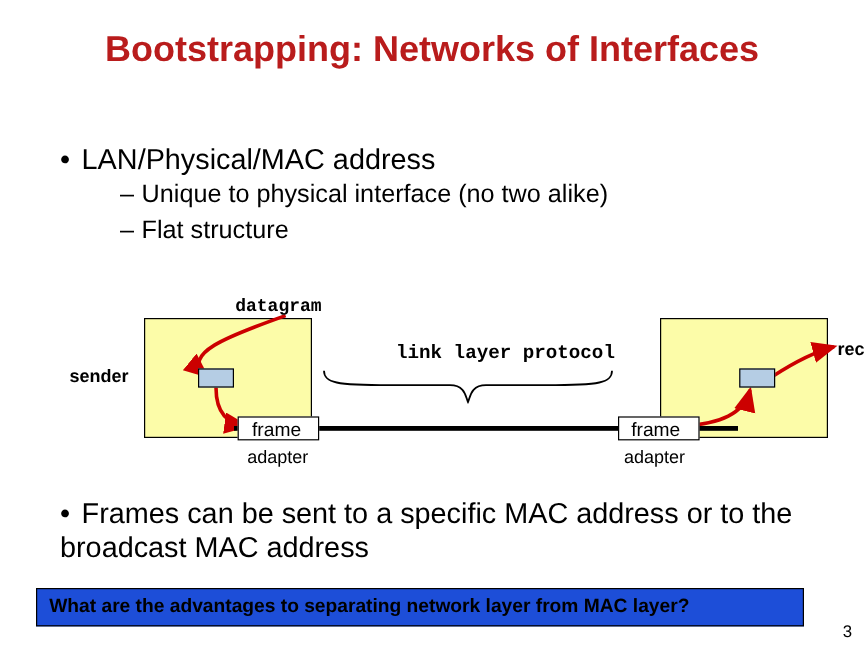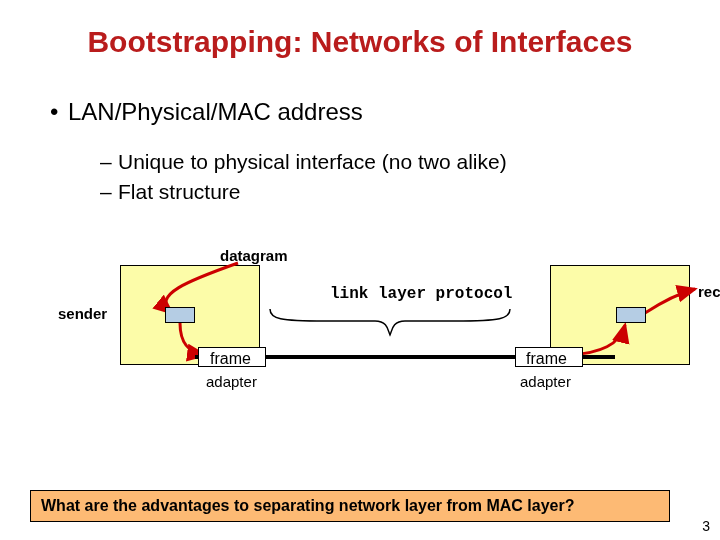--- a/index.html
+++ b/index.html
@@ -68,21 +68,21 @@
     border: 1.5px solid #000;
     box-sizing: border-box;
   }
   .sender-port { left: 105px; top: 52px; }
   .receiver-port { left: 556px; top: 52px; }
   .label {
     position: absolute;
     font-size: 15px;
     font-weight: bold;
   }
-  .label.datagram { left: 160px; top: -8px; }
+  .label.datagram { left: 136px; top: -8px; font-family: Liberation Mono, monospace; }
   .label.sender   { left: -2px;  top: 50px; text-align: right; }
   .label.receiver { left: 638px; top: 28px; }
   .label.llp {
     left: 270px; top: 30px;
     font-size: 16px;
     font-family: Liberation Mono, monospace;
   }
   .label.frameL { left: 150px; top: 95px; font-weight: normal; font-size: 16px; }
   .label.frameR { left: 466px; top: 95px; font-weight: normal; font-size: 16px; }
   .label.adapterL { left: 146px; top: 118px; font-size: 15px; font-weight: normal;}
@@ -115,40 +115,40 @@
   }
   .callout {
     position: absolute;
     left: 30px;
     top: 490px;
     width: 640px;
     padding: 6px 10px;
     border: 1.5px solid #000;
     font-size: 16px;
     font-weight: bold;
-    background: #fdba74;
+    background: #1d4ed8;
     box-sizing: border-box;
   }
   .pagenum {
     position: absolute;
     right: 10px;
     bottom: 6px;
     font-size: 14px;
     color: #000;
   }
   svg { overflow: visible; }
 </style>
 </head>
 <body>
 
 <div class="slide">
 
   <div class="title">Bootstrapping: Networks of Interfaces</div>
 
-  <div class="bullet-l1" style="left:50px; top:98px;">
+  <div class="bullet-l1" style="left:50px; top:120px;">
     <span class="dot">•</span><span>LAN/Physical/MAC address</span>
   </div>
 
   <div class="bullet-l2" style="left:100px; top:180px;">
     <span class="dash">–</span><span>Flat structure</span>
   </div>
   <div class="bullet-l2" style="left:100px; top:150px;">
     <span class="dash">–</span><span>Unique to physical interface (no two alike)</span>
   </div>
 
@@ -194,18 +194,21 @@
                C 0 12, 10 14, 55 14
                L 105 14
                C 118 14, 118 24, 120 28
                C 122 24, 122 14, 135 14
                L 185 14
                C 230 14, 240 12, 240 2" stroke="#000" stroke-width="1.5" fill="none"></path>
     </svg>
 
   </div>
 
+  <div class="bullet-l1" style="left:50px; top:415px; width:620px;">
+    <span class="dot">•</span><span>Frames can be sent to a specific MAC address or to the broadcast MAC address</span>
+  </div>
 
   <div class="callout">What are the advantages to separating network layer from MAC layer?</div>
 
   <div class="pagenum">3</div>
 
 </div>
 
 </body></html>

